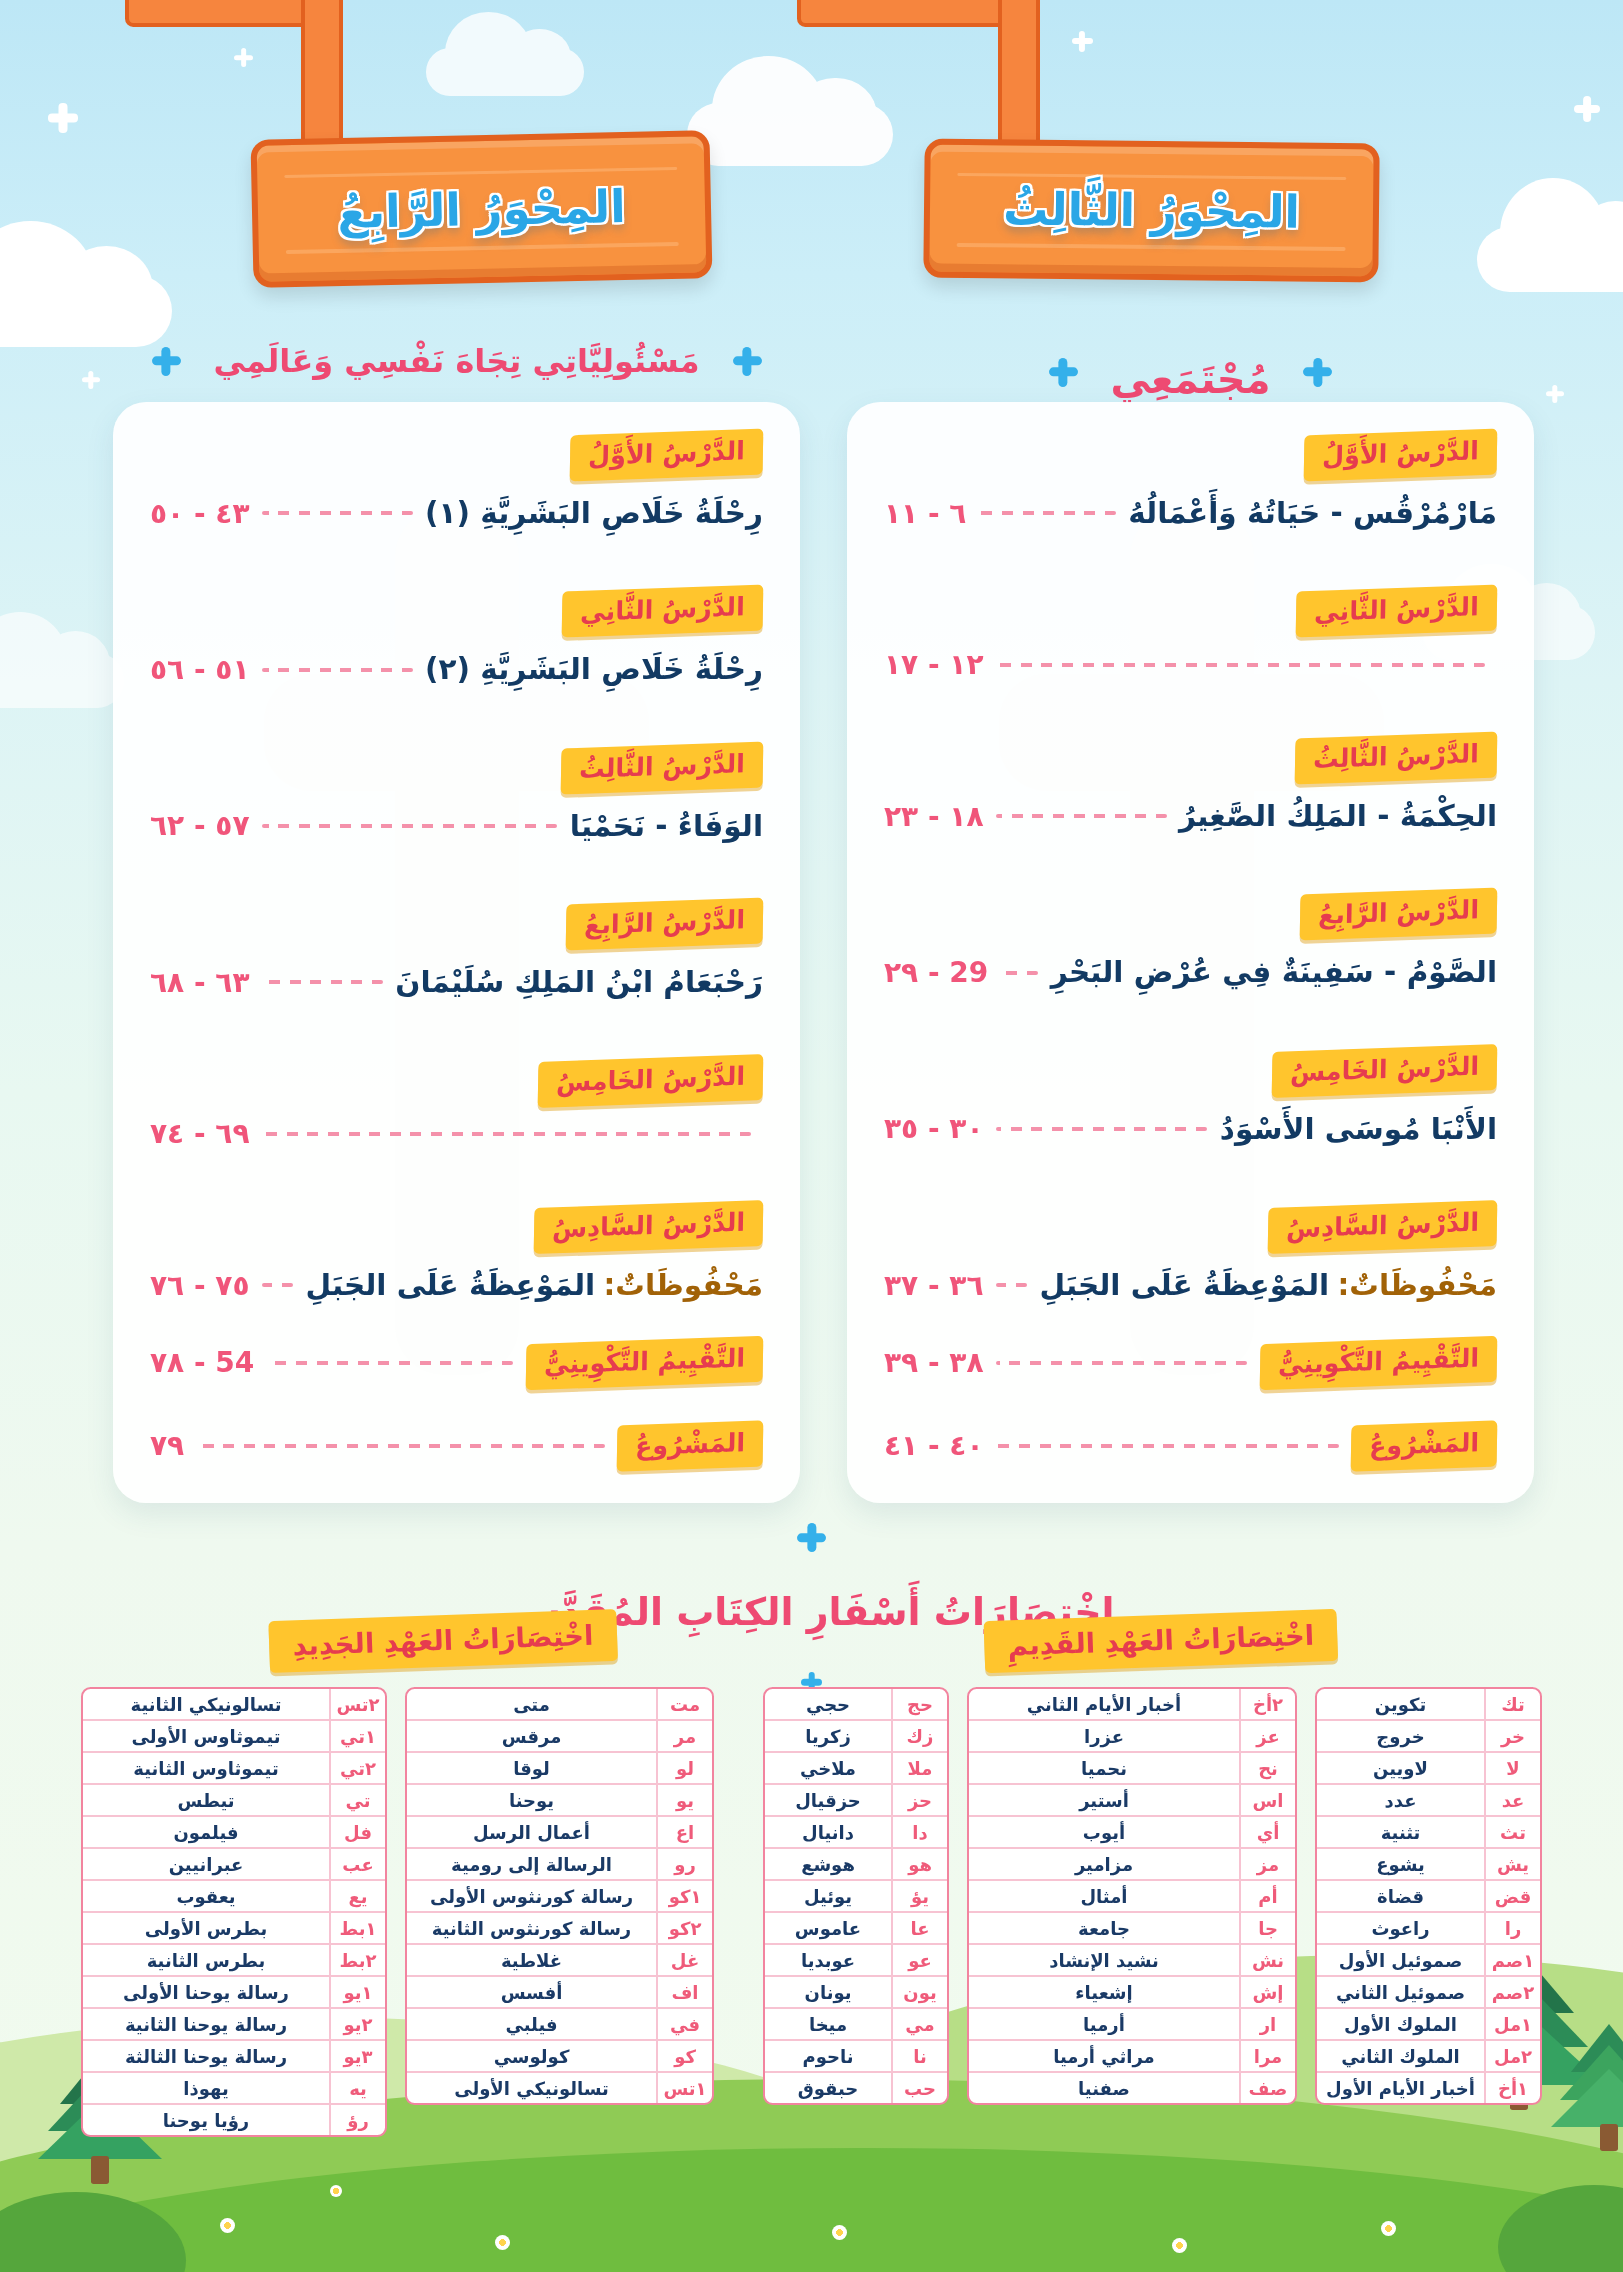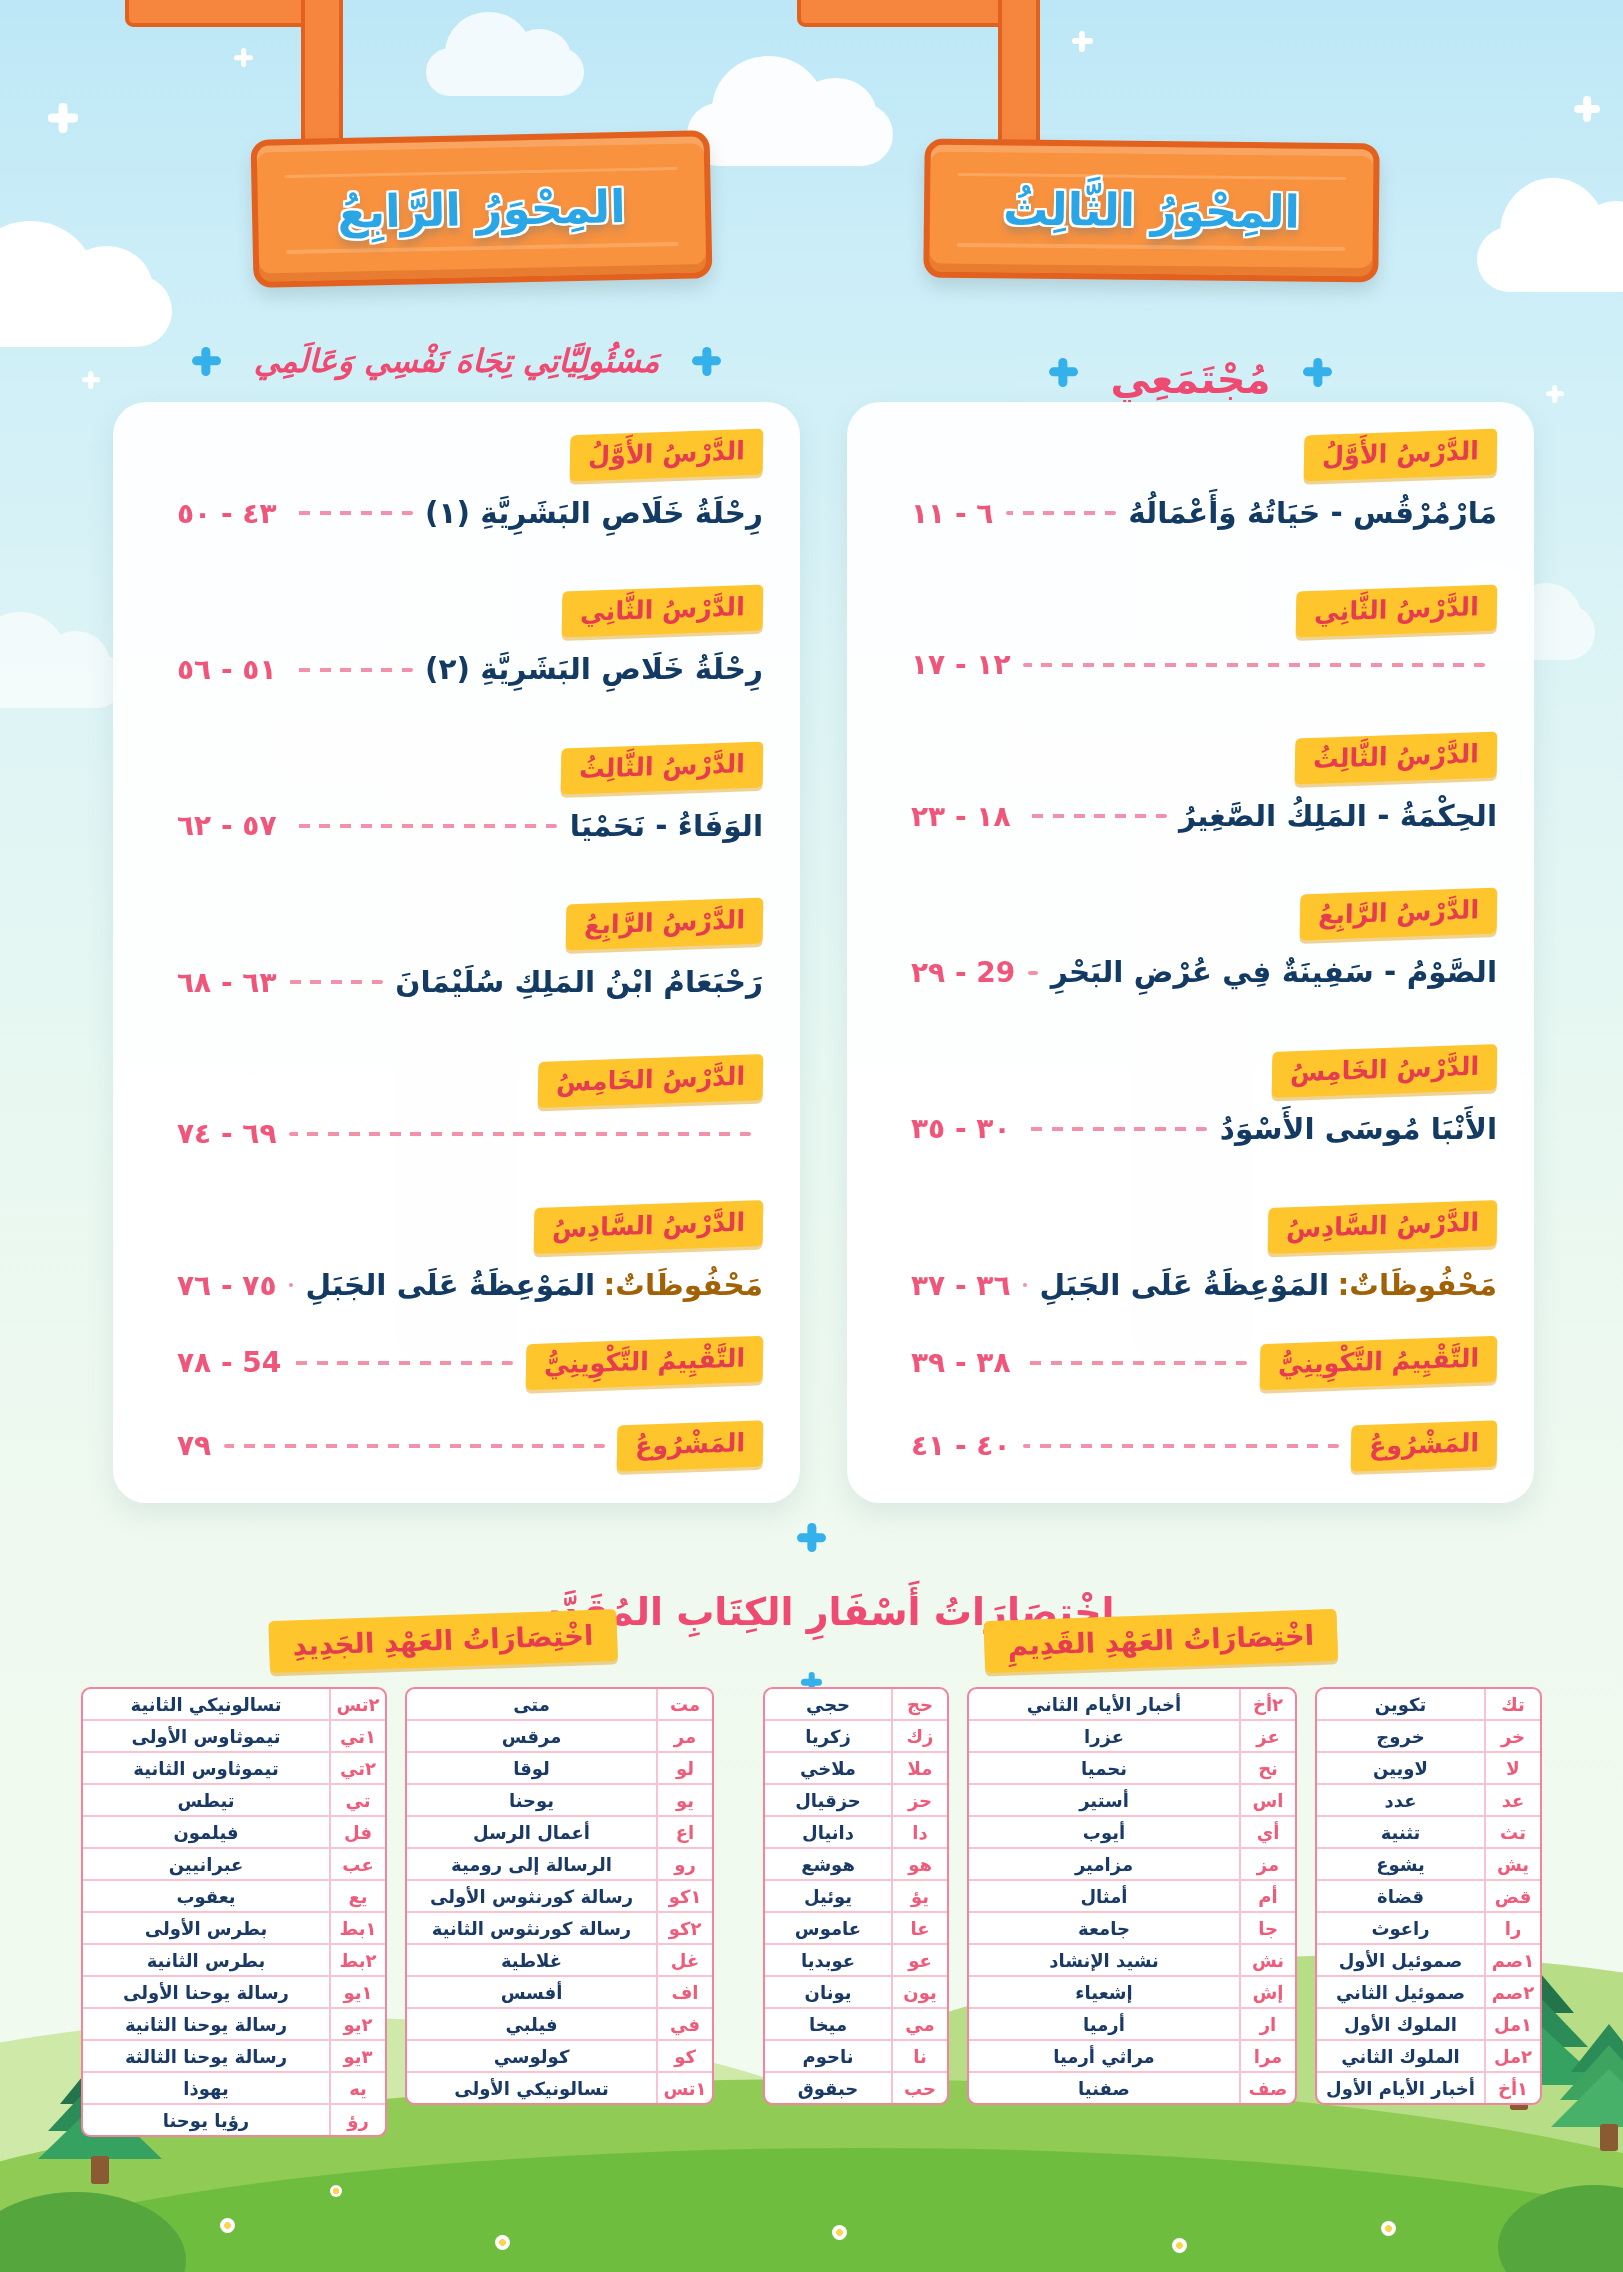--- a/index.html
+++ b/index.html
@@ -49,21 +49,21 @@
   .wm .v{width:124px;height:866px;left:0;top:0;}
   .wm .h{width:385px;height:117px;left:-131px;top:165px;}
   .wm-r{left:1130px;top:509px;}
   .wm-l{left:395px;top:509px;}
   
   .sec-header{position:absolute;width:687px;display:flex;align-items:center;justify-content:center;gap:33px;z-index:5;}
   .hdr-r{left:847px;top:342px;}
   .hdr-l{left:113px;top:342px;}
   .hdr-text{font-weight:bold;color:#ee4a72;white-space:nowrap;}
   .hdr-r .hdr-text{font-size:40px;margin-top:14px;}
-  .hdr-l .hdr-text{font-size:32px;font-style:italic;}
+  .hdr-l .hdr-text{font-size:32px;}
   .plus{position:relative;width:29px;height:29px;display:inline-block;flex:0 0 auto;}
   .plus::before,.plus::after{content:"";position:absolute;background:#34b0ea;border-radius:5.5px;}
   .plus::before{left:50%;top:0;width:32%;height:100%;transform:translateX(-50%);}
   .plus::after{top:50%;left:0;height:32%;width:100%;transform:translateY(-50%);}
   .plus.small{width:20.6px;height:20.6px;}
   
   .card{position:absolute;top:402px;width:687px;height:1101px;background:rgba(255,255,255,.92);
     border-radius:33px;box-shadow:0 11px 29px rgba(40,90,120,.10);padding:30px 37px 34px;box-sizing:border-box;
     display:flex;flex-direction:column;direction:rtl;z-index:5;}
   .card-r{left:847px;}
@@ -72,21 +72,21 @@
   .lesson{display:flex;flex-direction:column;gap:13.7px;}
   .badge{display:inline-block;background:#ffc52d;color:#e63c4f;font-weight:bold;font-size:25.4px;line-height:1.25;
     padding:6.2px 18px 8.2px;border-radius:5.5px;transform:rotate(-2deg) skewX(-3deg);
     box-shadow:0 3.4px 0 rgba(222,157,21,.45);white-space:nowrap;}
   .badge-row{text-align:start;}
   .entry{display:flex;align-items:center;}
   .entry-title{font-size:29.5px;font-weight:bold;color:#123a63;white-space:nowrap;line-height:1.45;flex:0 0 auto;}
   .entry-title .prefix{color:#a16207;margin-inline-end:8.2px;}
   .leader{flex:1 1 auto;height:4.1px;margin:0 12.4px;border-radius:2.1px;
     background:repeating-linear-gradient(to left,#f491aa 0 11px,transparent 11px 20.6px);}
-  .pages{font-size:28px;font-weight:bold;color:#f0557a;white-space:nowrap;direction:rtl;flex:0 0 auto;margin-left:27px;}
+  .pages{font-size:28px;font-weight:bold;color:#f0557a;white-space:nowrap;direction:rtl;flex:0 0 auto;}
   .footers{display:flex;flex-direction:column;gap:37px;margin-top:33px;}
   
   .abbr-title{position:absolute;left:0;top:1523px;width:1623px;display:flex;align-items:center;justify-content:center;gap:38px;z-index:5;flex-direction:column;}
   .abbr-title .t{font-size:38px;font-weight:bold;color:#ee4a72;white-space:nowrap;}
   .abbr-badge{position:absolute;top:1615px;transform:translateX(-50%) rotate(-2deg);z-index:6;
     background:#ffc52d;color:#e63c4f;font-weight:bold;font-size:27.5px;padding:9px 23.4px 11px;border-radius:5.5px;
     box-shadow:0 3.4px 0 rgba(222,157,21,.45);white-space:nowrap;}
   .abbr-badge.ot{left:1161px;}
   .abbr-badge.nt{left:443px;}
   .tables{position:absolute;left:82px;top:1687px;width:1460px;display:flex;gap:18px;direction:rtl;align-items:flex-start;z-index:6;}

